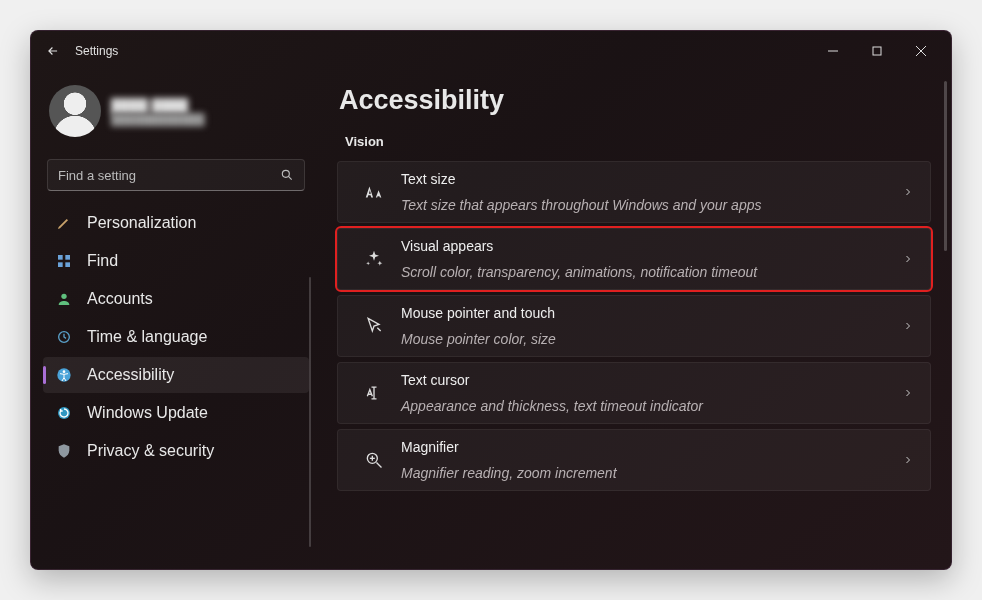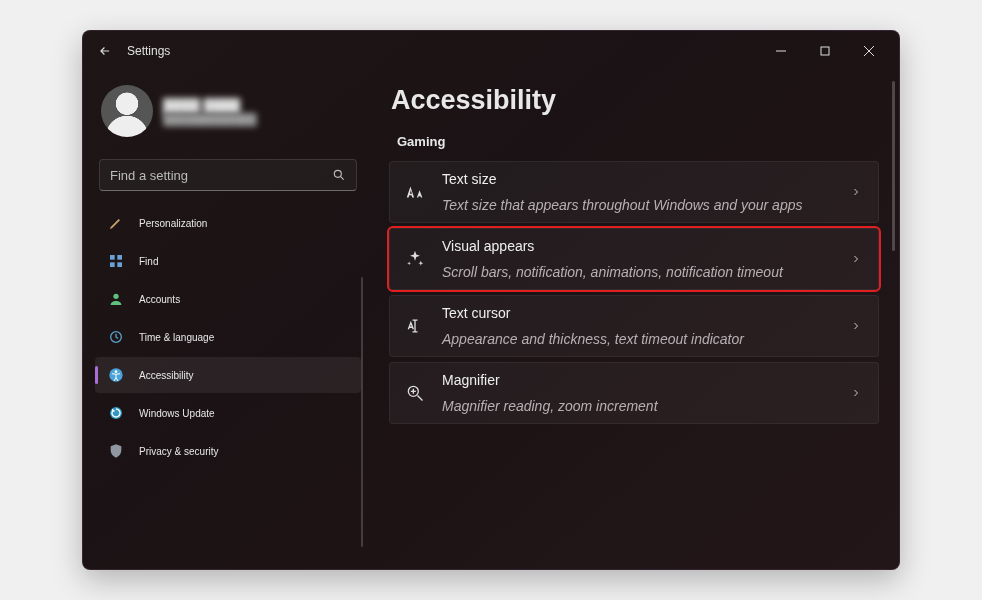--- a/index.html
+++ b/index.html
@@ -1,18 +1,18 @@
 <!DOCTYPE html>
 <html><head>
 <meta charset="utf-8">
 <style>
   * { box-sizing: border-box; margin: 0; padding: 0; font-family: 'Segoe UI', sans-serif; }
   body { background: #f0f0f0; display: flex; justify-content: center; align-items: center; height: 600px; width: 982px; }
   .window {
-    width: 818px; height: 540px;
+    width: 922px; height: 540px;
     background: linear-gradient(140deg, #1e1616 0%, #1a1214 40%, #231619 100%);
     border-radius: 8px; overflow: hidden; position: relative;
     box-shadow: 0 10px 30px rgba(0,0,0,.25);
     border: 1px solid rgba(200,120,200,.15);
     display: flex; flex-direction: column;
     color: #e8e8e8;
   }
   .titlebar {
     height: 40px; display: flex; align-items: center; padding: 0 8px;
   }
@@ -32,36 +32,36 @@
     background: rgba(255,255,255,.04); border-radius:4px;
     display:flex; align-items:center; padding:0 10px; color:#bbb;justify-content:flex-end;
   }
   .search input { flex:1; background:transparent; border:none; outline:none; color:#ddd; font-size:13px; }
   .search input::placeholder { color:#bbb; }
   .nav { display:flex; flex-direction:column; gap:2px; position:relative; }
   .navwrap { position:relative; flex:1; }
   .nav-scroll-indicator { position:absolute; right:-2px; top:72px; bottom:10px; width:2px; background:rgba(255,255,255,.18); border-radius:2px; }
   .navitem {
     height:36px; display:flex; align-items:center; gap:14px; padding:0 12px;
-    border-radius:4px; font-size:10px; color:#e8e8e8; position:relative;
+    border-radius:4px; font-size:16px; color:#e8e8e8; position:relative;
   }
   .navitem.active { background: rgba(255,255,255,.07); }
   .navitem.active::before {
     content:""; position:absolute; left:0; top:9px; bottom:9px; width:3px;
     background:#a96fd6; border-radius:2px;
   }
   .navicon { width:18px; height:18px; display:flex; align-items:center; justify-content:center; }
   .main { flex:1; padding: 10px 20px 10px 16px; overflow:hidden; position:relative; }
   .main h1 { font-size:27px; font-weight:600; margin: 4px 0 18px 2px; }
   .section-label { font-size:13px; font-weight:600; margin: 0 0 12px 8px; }
   .cards { display:flex; flex-direction:column; gap:5px; }
   .card {
     background: rgba(255,255,255,.045); border:1px solid rgba(255,255,255,.06);
     border-radius:4px; height:62px; display:flex; align-items:center;
-    padding: 0 16px 0 14px; gap:16px; position:relative;
+    padding: 0 16px 0 25px; gap:16px; position:relative;
   }
   .card.highlight { outline:2px solid #e02020; outline-offset:0; }
   .cardicon { width:22px; height:22px; display:flex; align-items:center; justify-content:center; color:#ddd; }
   .cardtext { flex:1; }
   .cardtitle { font-size:14px; color:#eee; }
   .cardsub { font-size:14px; color:#b7b0b2; margin-top:10px;font-style:italic; }
   .chev { color:#ccc; }
   .main-scroll { position:absolute; right:4px; top:10px; width:3px; height:170px; background:rgba(255,255,255,.22); border-radius:2px; }
   svg { display:block; }
 </style>
@@ -181,21 +181,21 @@
               </span>
             <span>Privacy &amp; security</span>
           </div>
         </div>
         <div class="nav-scroll-indicator"></div>
       </div>
     </div>
 
     <div class="main">
       <h1>Accessibility</h1>
-      <div class="section-label">Gaming</div>
+      <div class="section-label">Vision</div>
       <div class="cards">
 
         <div class="card">
           <span class="cardicon">
               <svg width="22" height="22" viewBox="0 0 24 24" fill="currentColor">
                 <path d="M3 18L7 6l4 12h-2l-.8-2.4H5.8L5 18H3zm3.4-4.2h2.2L7.5 10 6.4 13.8zM14 18l3-8 3 8h-1.6l-.5-1.5h-2l-.4 1.5H14z"></path>
               </svg>
             </span>
           <div class="cardtext">
             <div class="cardtitle">Text size</div>
@@ -209,29 +209,46 @@
         </div>
 
         <div class="card highlight">
           <span class="cardicon">
               <svg width="20" height="20" viewBox="0 0 24 24" fill="currentColor">
                 <path d="M12 2l1.5 4.5L18 8l-4.5 1.5L12 14l-1.5-4.5L6 8l4.5-1.5L12 2zM19 14l.8 2.2L22 17l-2.2.8L19 20l-.8-2.2L16 17l2.2-.8L19 14zM5 15l.6 1.8L7.4 17l-1.8.6L5 19.4l-.6-1.8L2.6 17l1.8-.6L5 15z"></path>
               </svg>
             </span>
           <div class="cardtext">
             <div class="cardtitle">Visual appears</div>
-            <div class="cardsub">Scroll bars, notification, animations, notification timeout</div>
-          </div>
-          <span class="chev">
-              <svg width="12" height="12" viewBox="0 0 24 24" fill="none" stroke="currentColor" stroke-width="2">
-                <path d="M9 6l6 6-6 6"></path>
-              </svg>
-            </span>
-        </div>
-
+            <div class="cardsub">Scroll color, transparency, animations, notification timeout</div>
+          </div>
+          <span class="chev">
+              <svg width="12" height="12" viewBox="0 0 24 24" fill="none" stroke="currentColor" stroke-width="2">
+                <path d="M9 6l6 6-6 6"></path>
+              </svg>
+            </span>
+        </div>
+
+        <div class="card">
+          <span class="cardicon">
+              <svg width="20" height="20" viewBox="0 0 24 24" fill="none" stroke="currentColor" stroke-width="1.6">
+                <path d="M5 3l5 15 2-6 6-2L5 3z"></path>
+                <path d="M16 14l4 4"></path>
+              </svg>
+            </span>
+          <div class="cardtext">
+            <div class="cardtitle">Mouse pointer and touch</div>
+            <div class="cardsub">Mouse pointer color, size</div>
+          </div>
+          <span class="chev">
+              <svg width="12" height="12" viewBox="0 0 24 24" fill="none" stroke="currentColor" stroke-width="2">
+                <path d="M9 6l6 6-6 6"></path>
+              </svg>
+            </span>
+        </div>
 
         <div class="card">
           <span class="cardicon">
               <svg width="20" height="20" viewBox="0 0 24 24" fill="none" stroke="currentColor" stroke-width="1.6">
                 <path d="M12 5v14M9 5h6M9 19h6"></path>
                 <path d="M4 16l3-8 3 8M5 13.5h4"></path>
               </svg>
             </span>
           <div class="cardtext">
             <div class="cardtitle">Text cursor</div>

